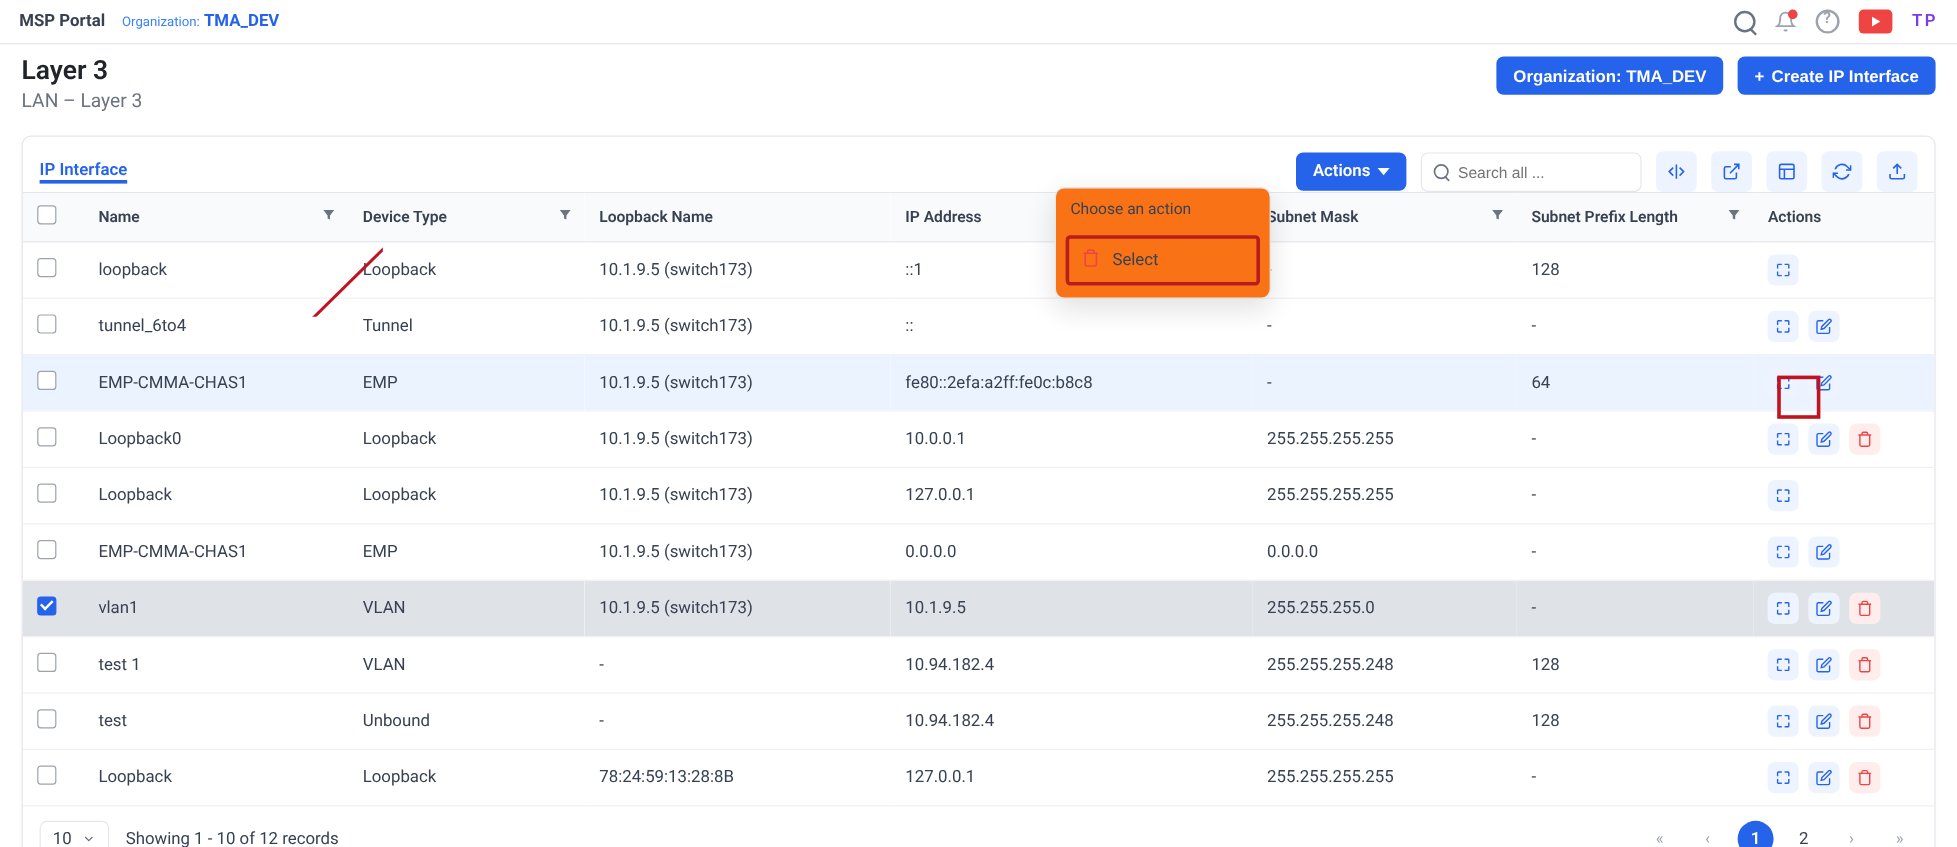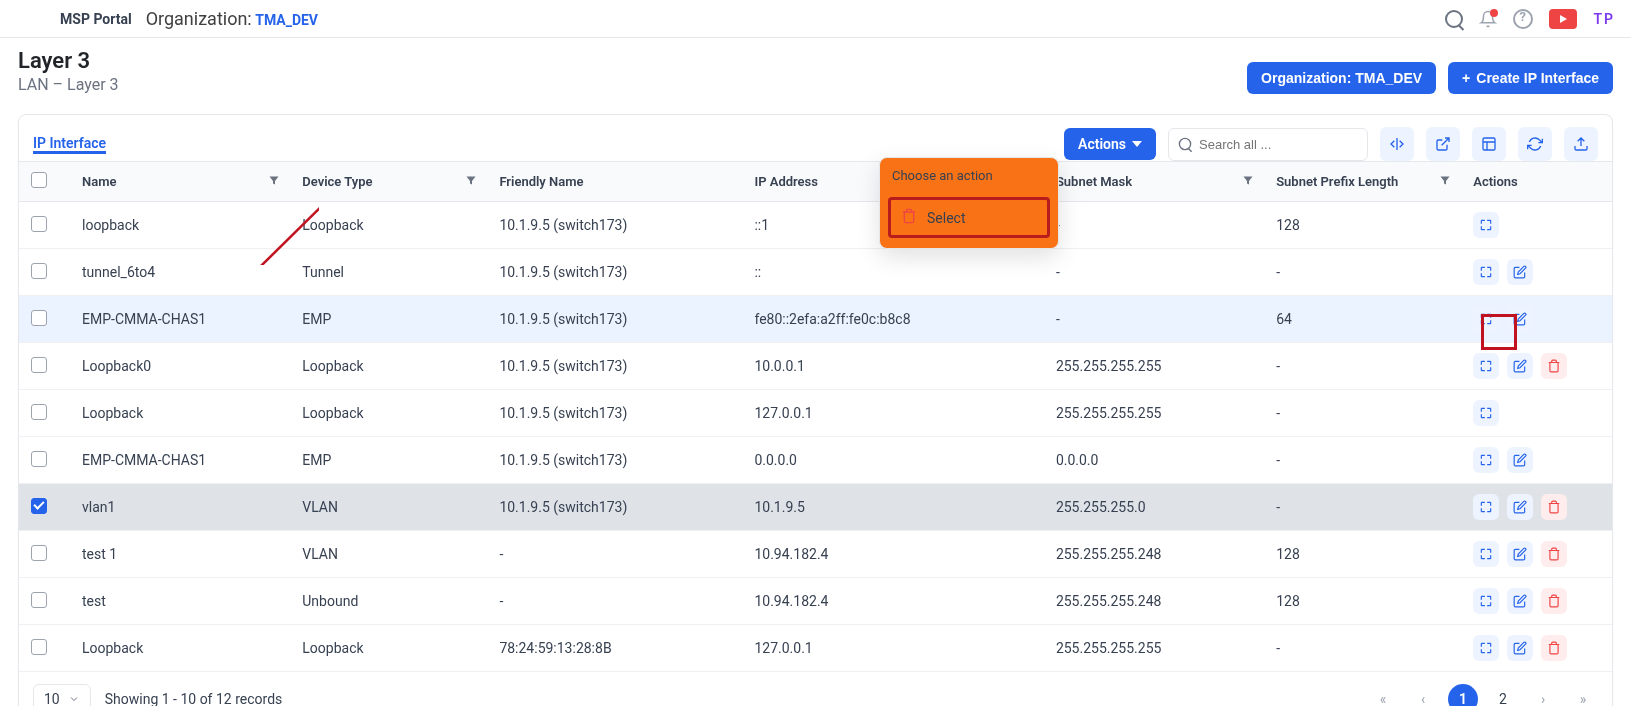--- a/index.html
+++ b/index.html
@@ -1,46 +1,46 @@
 <!DOCTYPE html>
 <html><head>
 <meta charset="utf-8">
 <style>
   * { box-sizing: border-box; margin: 0; padding: 0; }
   html, body { font-family: -apple-system, BlinkMacSystemFont, "Segoe UI", Roboto, Arial, sans-serif; font-size: 14px; color: #212529; background:#fff; }
   .topbar { display:flex; align-items:center; justify-content:space-between; padding:8px 16px; border-bottom:1px solid #e5e7eb; }
-  .topbar-left { display:flex; align-items:center; gap:14px;margin-left:44px; }
+  .topbar-left { display:flex; align-items:flex-end; gap:14px; }
   .topbar-title { font-weight:700; color:#374151; }
-  .org-label { color:#404040; font-size:18px; }
+  .org-label { color:#3b82f6; font-size:11px; }
   .org-value { color:#2563eb; font-weight:700; }
   .topbar-right { display:flex; align-items:center; gap:16px; }
   .circle-icon { width:20px; height:20px; border-radius:50%; border:2px solid #9ca3af; position:relative; }
   .circle-icon::after { content:"?"; position:absolute; top:-2px; left:4px; color:#9ca3af; font-weight:600; font-size:13px; }
   .search-glyph { width:18px; height:18px; border-radius:50%; border:2px solid #6b7280; position:relative; }
   .search-glyph::after { content:""; position:absolute; width:2px; height:7px; background:#6b7280; bottom:-5px; right:-1px; transform:rotate(-45deg); }
   .bell { position:relative; width:18px; height:18px; }
   .bell svg { width:18px; height:18px; color:#9ca3af; }
   .bell .dot { position:absolute; top:-1px; right:-1px; width:8px; height:8px; background:#ef4444; border-radius:50%; }
   .yt { width:28px; height:20px; background:#ef4444; border-radius:4px; display:flex; align-items:center; justify-content:center; }
   .yt::after { content:""; border-left:7px solid #fff; border-top:4px solid transparent; border-bottom:4px solid transparent; }
   .avatar { font-weight:600; color:#7c3aed; letter-spacing:2px; }
-  .header-row { display:flex; align-items:flex-end; justify-content:space-between; padding:10px 18px 6px 18px; }
+  .header-row { display:flex; align-items:flex-start; justify-content:space-between; padding:10px 18px 6px 18px; }
   .page-title { font-size:22px; font-weight:600; }
   .breadcrumb { font-size:16px; color:#6b7280; margin-top:2px; }
   .hdr-buttons { display:flex; gap:12px; }
   .btn { display:inline-flex; align-items:center; gap:6px; padding:8px 14px; border-radius:6px; font-weight:600; cursor:pointer; border:none; font-size:14px; }
   .btn-primary { background:#2563eb; color:#fff; }
   .card { margin:14px 18px; border:1px solid #e5e7eb; border-radius:8px; background:#fff; box-shadow:0 1px 2px rgba(0,0,0,0.03); position:relative; }
   .tabs-row { display:flex; align-items:center; justify-content:space-between; padding:12px 14px 0 14px; position:relative; }
   .tab { font-weight:600; color:#2563eb; border-bottom:3px solid #2563eb; }
   .tab-right { display:flex; align-items:center; gap:12px; }
   .actions-dd { background:#2563eb; color:#fff; border-radius:6px; padding:8px 14px; font-weight:600; display:flex; align-items:center; gap:6px; cursor:pointer; }
   .caret { width:0; height:0; border-left:5px solid transparent; border-right:5px solid transparent; border-top:6px solid currentColor; }
   .search-wrap { position:relative; }
-  .search-wrap input { padding:8px 10px 8px 30px; border:1px solid #e5e7eb; border-radius:6px; width:200px; font-size:13px; color:#374151; }
+  .search-wrap input { padding:8px 10px 8px 30px; border:1px solid #e5e7eb; border-radius:6px; width:184px; font-size:13px; color:#374151; }
   .search-wrap .sg { position:absolute; left:8px; top:50%; transform:translate(0,-50%) scale(0.7); }
   .tool-btn { width:34px; height:34px; border-radius:6px; background:#eef4ff; display:flex; align-items:center; justify-content:center; color:#2563eb; cursor:pointer; }
   table { width:100%; border-collapse:collapse; table-layout:fixed; }
   thead th { background:#f8fafc; text-align:left; padding:10px 12px; font-weight:600; color:#374151; font-size:13px; border-top:1px solid #e5e7eb; border-bottom:1px solid #e5e7eb; position:relative; white-space:nowrap; overflow:hidden; text-overflow:ellipsis; }
   tbody td { padding:10px 12px; border-bottom:1px solid #eef0f3; font-size:14px; color:#374151; white-space:nowrap; overflow:hidden; text-overflow:ellipsis; }
   tbody tr.highlight { background:#eaf3ff; }
   tbody tr.selected { background:#dfe3e8; }
   .chk { width:16px; height:16px; border:1.5px solid #9ca3af; border-radius:3px; display:inline-block; position:relative; background:#fff; }
   .chk.checked { background:#2563eb; border-color:#2563eb; }
   .chk.checked::after { content:""; position:absolute; left:4px; top:0px; width:4px; height:8px; border:solid #fff; border-width:0 2px 2px 0; transform:rotate(45deg); }
@@ -174,21 +174,21 @@
     </colgroup>
     <thead>
       <tr>
         <th><span class="chk"></span></th>
         <th><span>Name</span><span class="filter-icon"><svg width="12" height="12" viewBox="0 0 24 24" fill="currentColor">
                 <path d="M3 4h18l-7 9v7l-4-2v-5z"></path>
               </svg></span></th>
         <th><span>Device Type</span><span class="filter-icon"><svg width="12" height="12" viewBox="0 0 24 24" fill="currentColor">
                 <path d="M3 4h18l-7 9v7l-4-2v-5z"></path>
               </svg></span></th>
-        <th><span>Friendly Name</span></th>
+        <th><span>Loopback Name</span></th>
         <th><span>IP Address</span></th>
         <th><span>Subnet Mask</span><span class="filter-icon"><svg width="12" height="12" viewBox="0 0 24 24" fill="currentColor">
                 <path d="M3 4h18l-7 9v7l-4-2v-5z"></path>
               </svg></span></th>
         <th><span>Subnet Prefix Length</span><span class="filter-icon"><svg width="12" height="12" viewBox="0 0 24 24" fill="currentColor">
                 <path d="M3 4h18l-7 9v7l-4-2v-5z"></path>
               </svg></span></th>
         <th><span>Actions</span></th>
       </tr>
     </thead>

